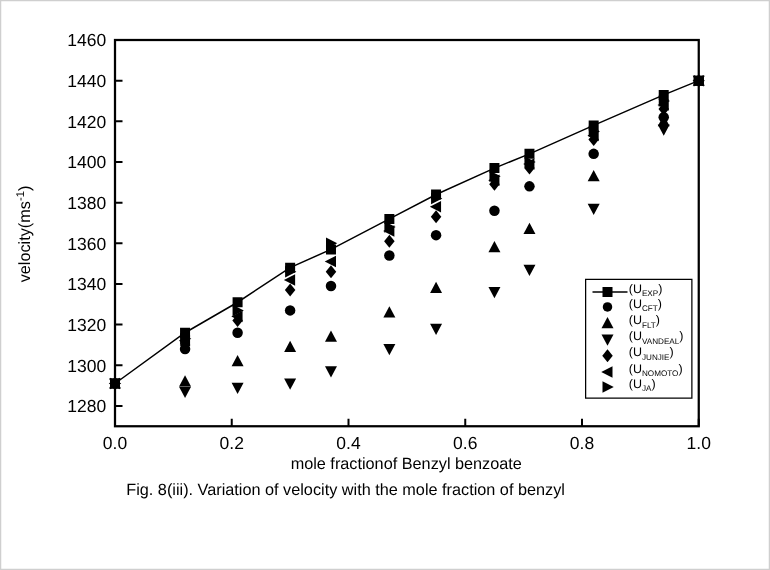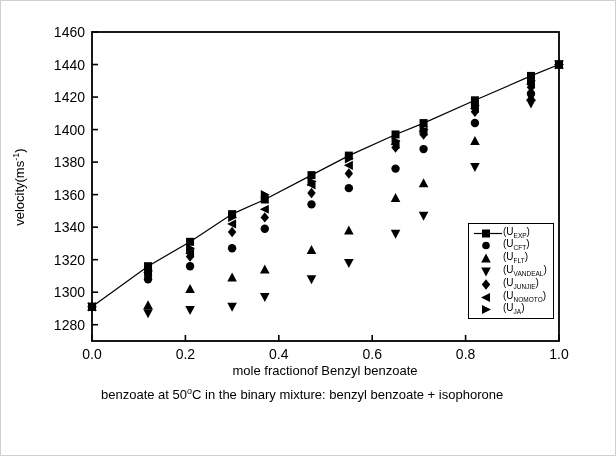--- a/index.html
+++ b/index.html
@@ -217,16 +217,16 @@
       </div>
       <div class="lrow">
         <svg class="lglyph" viewBox="0 0 30 11">
           <path d="M18 5.5L9 0.9000000000000004L9 10.1z" fill="#000000"></path>
         </svg>
         <span class="llabel"><span>(U</span><sub>JA</sub><span>)</span></span>
       </div>
     </div>
 
   <div id="caption">
-    <div><span>benzoate at 50</span><sup>o</sup><span>C in the binary mixture: benzyl benzoate + isophorone</span></div>
+    <div><span>Fig. 8(iii). Variation of velocity with the mole fraction of benzyl</span></div>
   </div>
 
 </div>
 
 </body></html>

